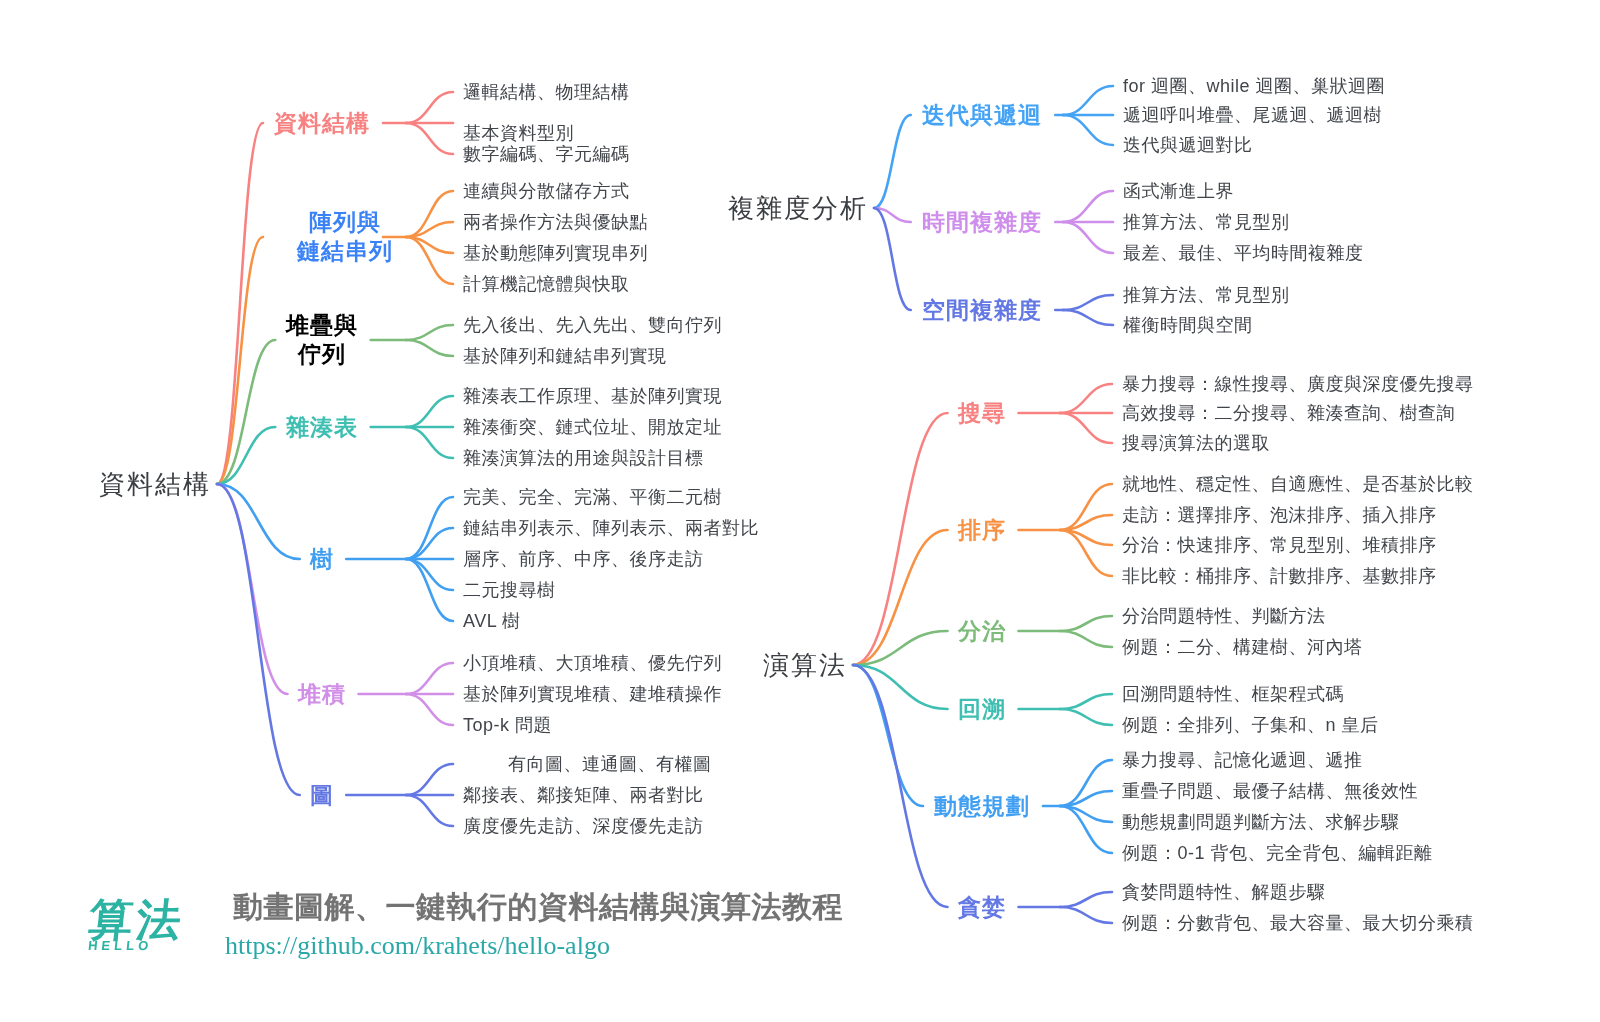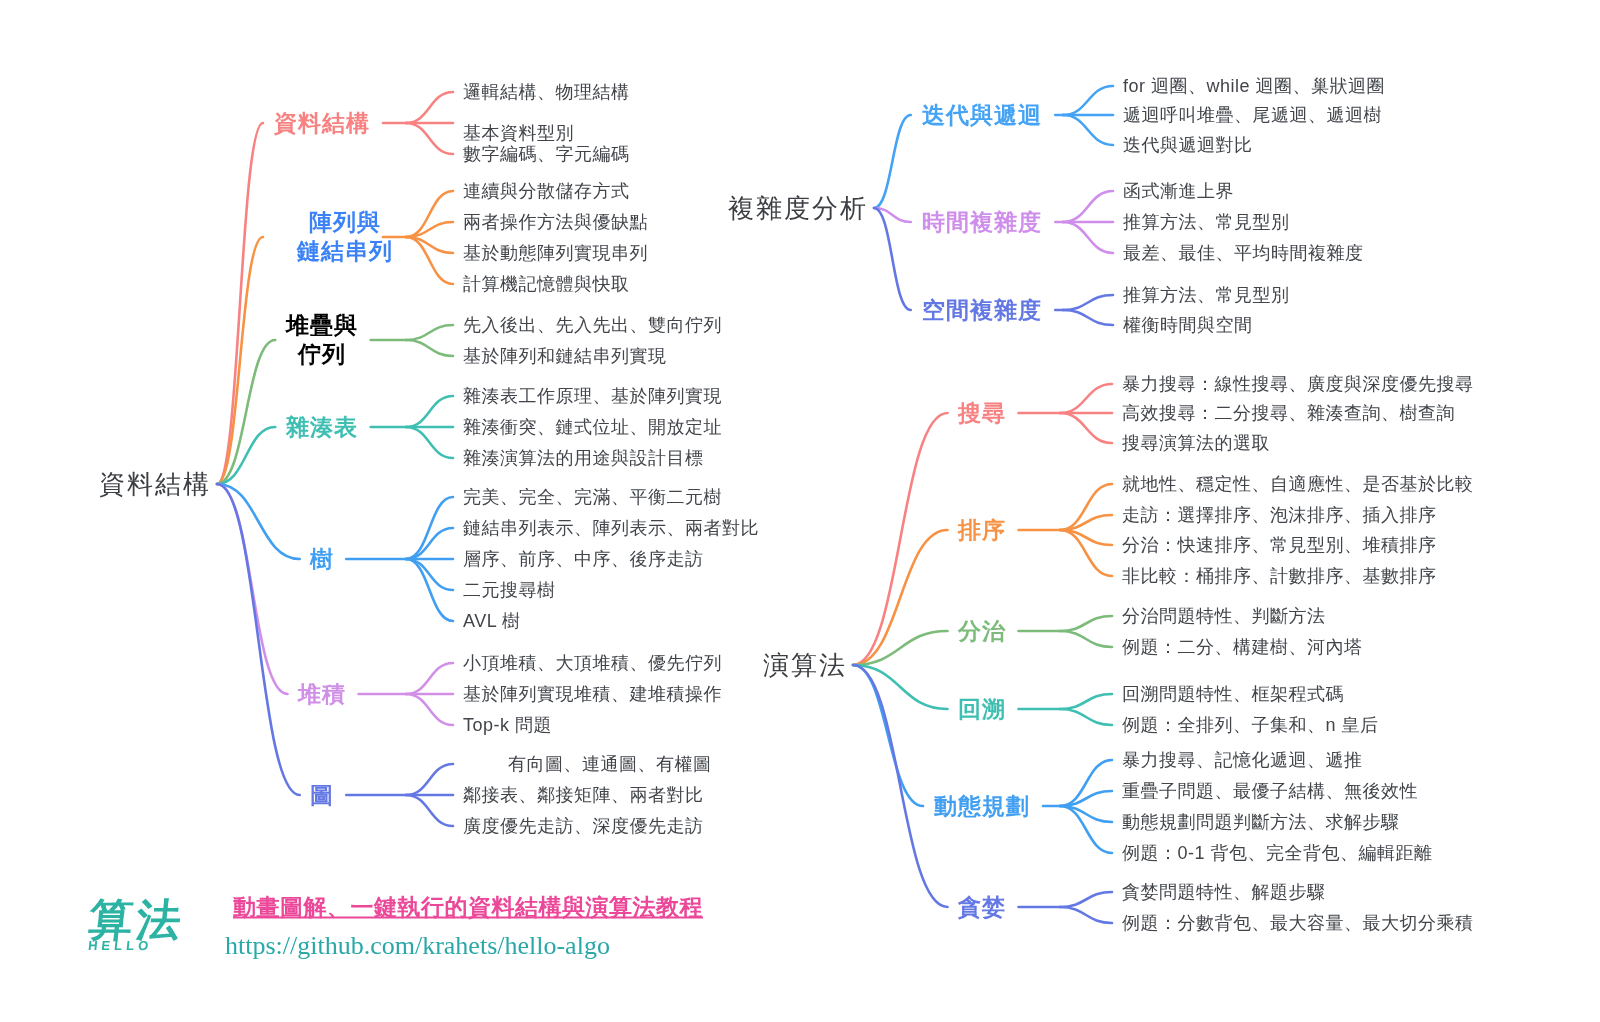--- a/index.html
+++ b/index.html
@@ -30,21 +30,21 @@
     position:absolute;left:88px;top:898px;width:120px;height:60px;
     color:#2cb3a4;transform:skewX(-6deg);
   }
   .logo-glyphs{font-size:44px;font-weight:700;line-height:44px;letter-spacing:4px;}
   .logo-word{
     position:absolute;left:2px;top:40px;
     font-size:13px;font-weight:700;letter-spacing:4px;
   }
   .tagline{
     position:absolute;left:233px;top:907px;transform:translateY(-50%);
-    font-size:23px;font-weight:700;color:#ec4899;white-space:nowrap;letter-spacing:.5px;text-decoration:underline;
+    font-size:30px;font-weight:700;color:#737373;white-space:nowrap;letter-spacing:.5px;
   }
   .repo-url{
     position:absolute;left:225px;top:946px;transform:translateY(-50%);
     font-family:"Liberation Serif","DejaVu Serif",serif;
     font-size:26px;color:#2aa8a8;text-decoration:none;white-space:nowrap;cursor:pointer;
   }
 </style>
 </head>
 <body>
 

